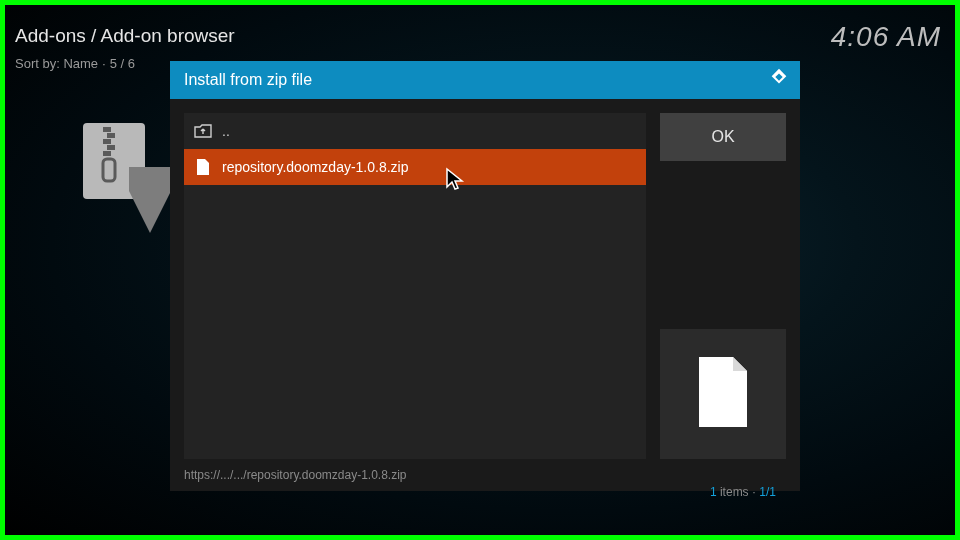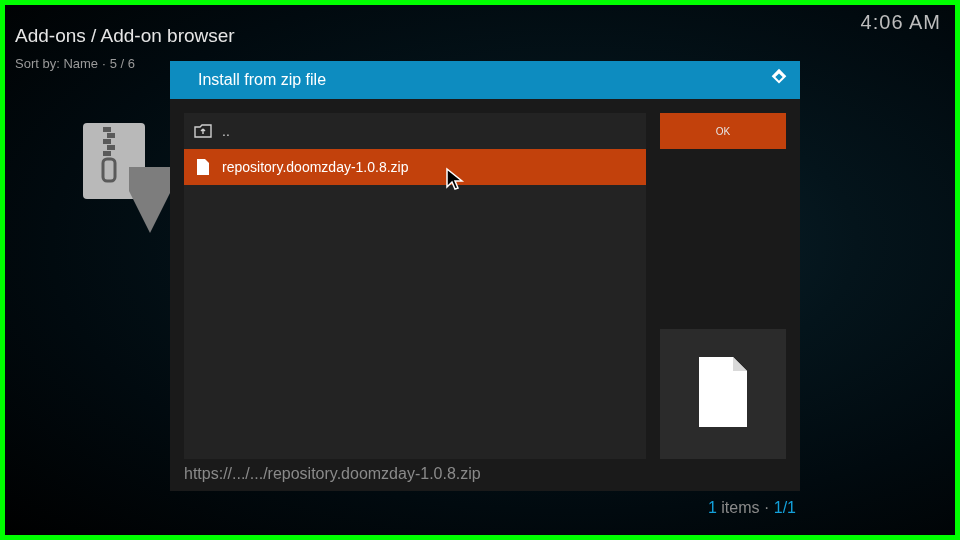--- a/index.html
+++ b/index.html
@@ -25,25 +25,26 @@
     color: #e6e6e6;
     font-weight: 400;
   }
   .sortline {
     font-size: 13px;
     color: #9a9a9a;
     margin-top: 9px;
   }
   .clock {
     position: absolute;
-    right: 14px; top: 6px;
-    font-size: 20px;
+    right: 14px; top: 16px;
+    font-size: 28px;
     color: #bdbdbd;
     font-weight: 300;
     letter-spacing: 1px;
+    font-style: italic;
   }
   .bg-zip-icon {
     position: absolute;
     left: 78px; top: 118px;
     width: 90px; height: 110px;
   }
   .dialog {
     position: absolute;
     left: 165px; top: 56px;
     width: 630px; height: 430px;
@@ -51,21 +52,21 @@
     display: flex;
     flex-direction: column;
   }
   .dialog-title {
     height: 38px;
     background: #0d8cc0;
     color: #fff;
     font-size: 16px;
     display: flex;
     align-items: center;
-    padding-left: 28px;
+    padding-left: 14px;
     position: relative;
   }
   .dialog-logo {
     position: absolute;
     right: 10px; top: 50%; transform: translateY(-50%);
   }
   .dialog-body {
     flex: 1;
     display: flex;
     padding: 14px 14px 6px 14px;
@@ -91,43 +92,43 @@
     color: #fff;
   }
   .icon-slot { width: 18px; height: 18px; display:flex; align-items:center; justify-content:center; }
   .side-pane {
     flex: 1;
     display: flex;
     flex-direction: column;
     gap: 10px;
   }
   .btn {
-    height: 36px;
-    background: #c2410c;
+    height: 48px;
+    background: #404040;
     color: #e6e6e6;
-    font-size: 10px;
+    font-size: 16px;
     display: flex;
     align-items: center;
     justify-content: center;
     cursor: pointer;
   }
   .preview-box {
     margin-top: auto;
     height: 130px;
     background: #2b2b2b;
     display: flex;
     align-items: center;
     justify-content: center;
   }
   .footer {
     height: 26px;
     display: flex;
-    align-items: flex-start;
-    padding: 0 4px 6px 14px;
-    font-size: 16px;
+    align-items: center;
+    padding: 0 24px 6px 14px;
+    font-size: 12px;
     color: #8a8a8a;
   }
   .footer .right { margin-left: auto; margin-top: 34px; }
   .footer .right .accent { color: #13a0da; }
   .cursor {
     position: absolute;
     left: 440px; top: 162px;
     pointer-events: none;
   }
 </style>

